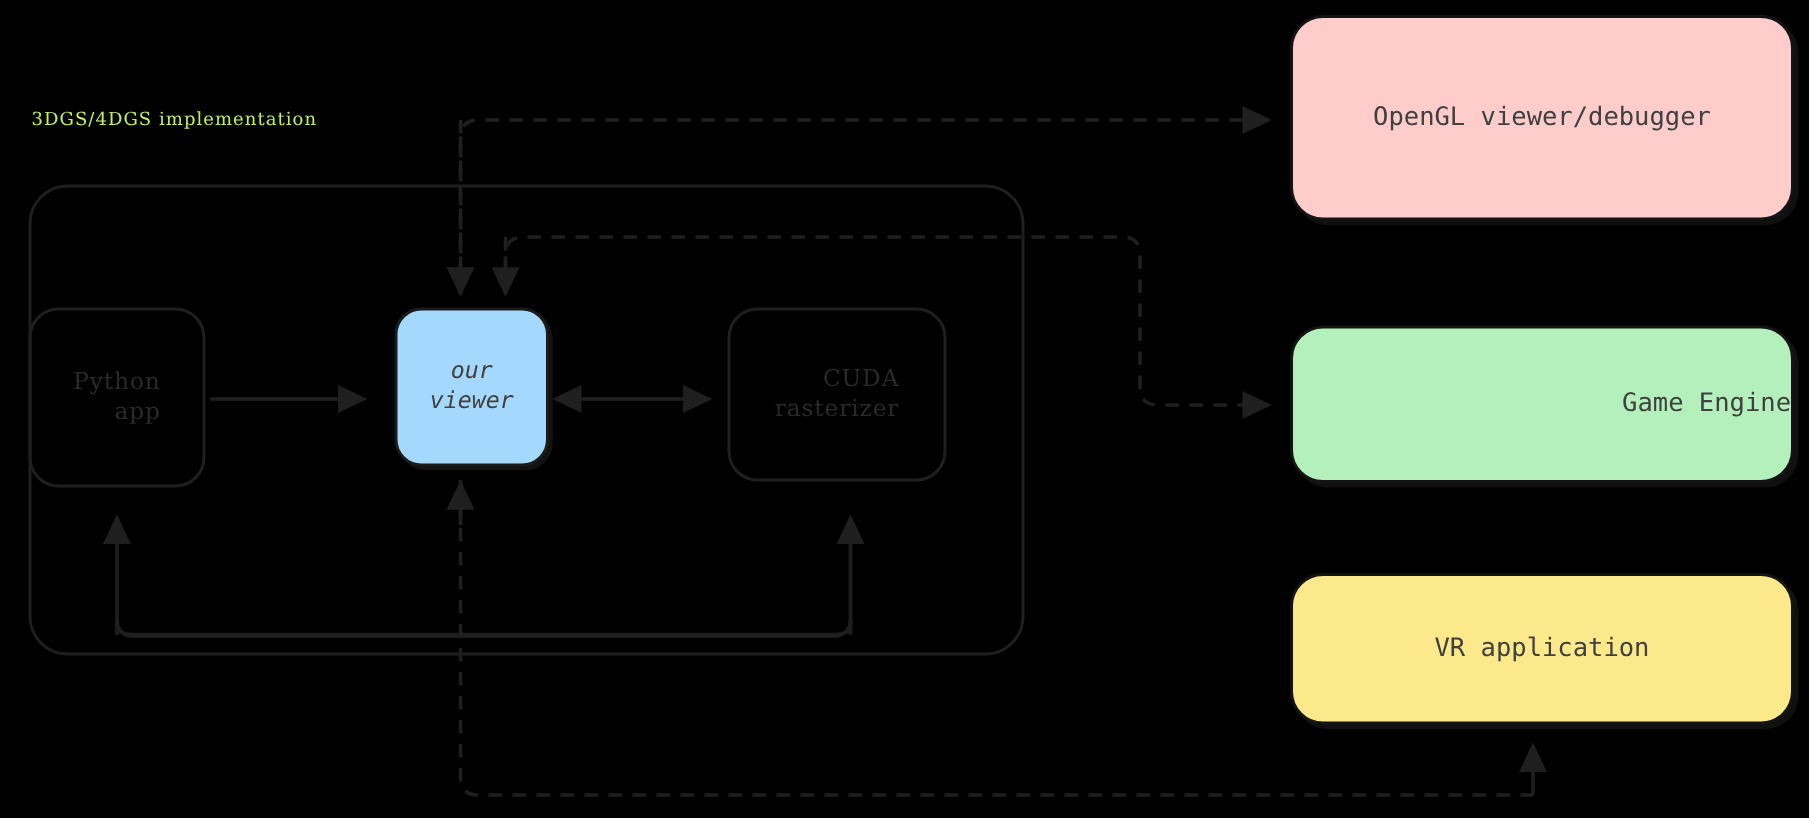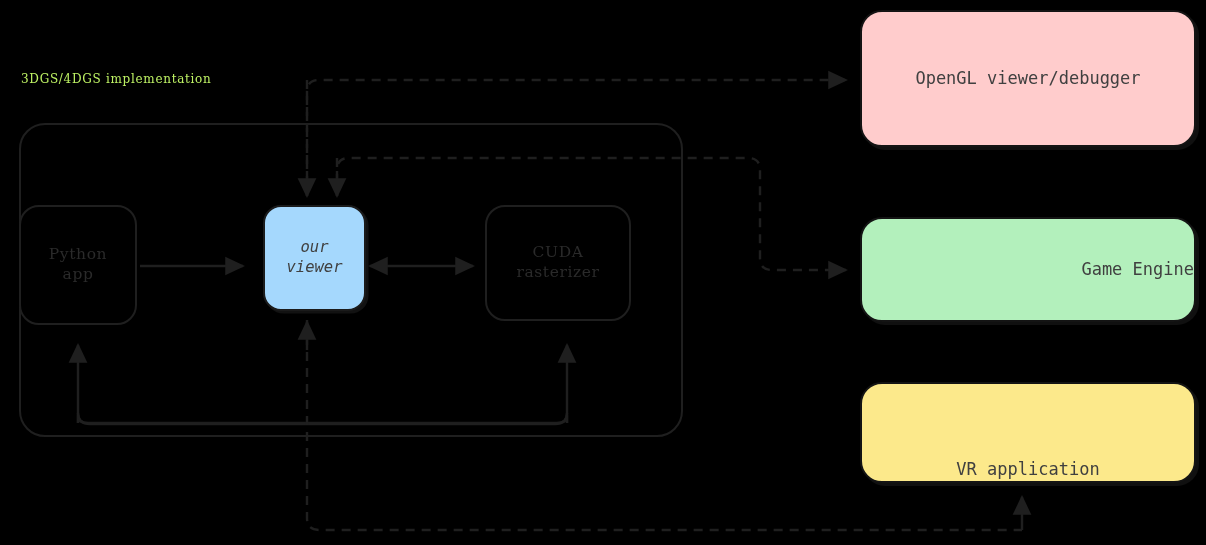--- a/index.html
+++ b/index.html
@@ -20,21 +20,21 @@
     line-height:1.28;
     z-index:3;
   }
 
   
   .node.inner{
     border:2.2px solid #1f1f1f;
     border-radius:20px;
     font-size:15.5px;
   }
-  .node.hand{ font-family:"DejaVu Serif", serif; letter-spacing:.6px; color:#2a2a2a; }
+  .node.hand{ font-family:"DejaVu Serif", serif; letter-spacing:.6px; color:#2a2a2a;text-align:right; }
   .node.mono{ font-family:"DejaVu Sans Mono", monospace; }
 
   #python-app  { left:19px;  top:205px; width:118px; height:120px; }
   #our-server  { left:263px; top:205px; width:103px; height:106px;
                  background:#a5d8fd; border-color:#1b1b1b; border-radius:18px;
                  box-shadow:2.5px 2.5px 0 0 #121212;font-style:italic; }
   #cuda-rast   { left:485px; top:205px; width:146px; height:116px; }
 
   
   #group-frame{
@@ -53,21 +53,21 @@
   
   .node.consumer{
     border:2.6px solid #141414;
     border-radius:22px;
     font-size:17px;
     font-family:"DejaVu Sans Mono", monospace;
     box-shadow:3px 3px 0 0 #101010;
   }
   #opengl-viewer{ left:860px; top:10px;  width:336px; height:137px; background:#ffcccc; }
   #game-engine  { left:860px; top:217px; width:336px; height:105px; background:#b3f0bc;justify-content:flex-end; }
-  #vr-app       { left:860px; top:382px; width:336px; height:101px; background:#fce98b;align-items:flex-end; }
+  #vr-app       { left:860px; top:382px; width:336px; height:101px; background:#fce98b; }
 </style>
 </head>
 <body>
 
 <div id="stage">
 
   <svg id="wires" viewBox="0 0 1206 545" xmlns="http://www.w3.org/2000/svg">
     <defs>
       <marker id="ah" markerWidth="9" markerHeight="9" refX="7.4" refY="4.5" orient="auto" markerUnits="strokeWidth">
         <path d="M0,0.6 L8.2,4.5 L0,8.4 z" fill="#1f1f1f"></path>

